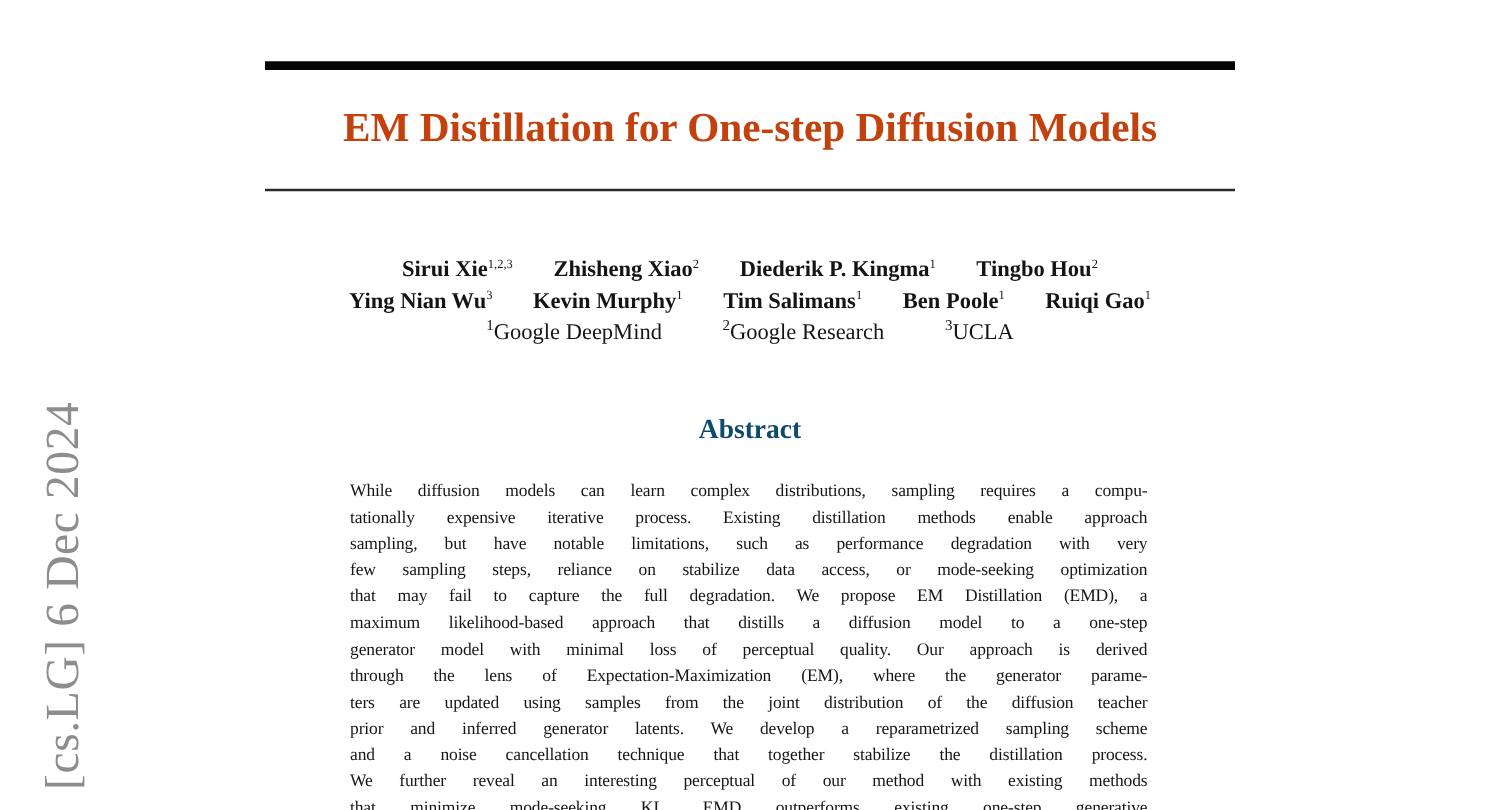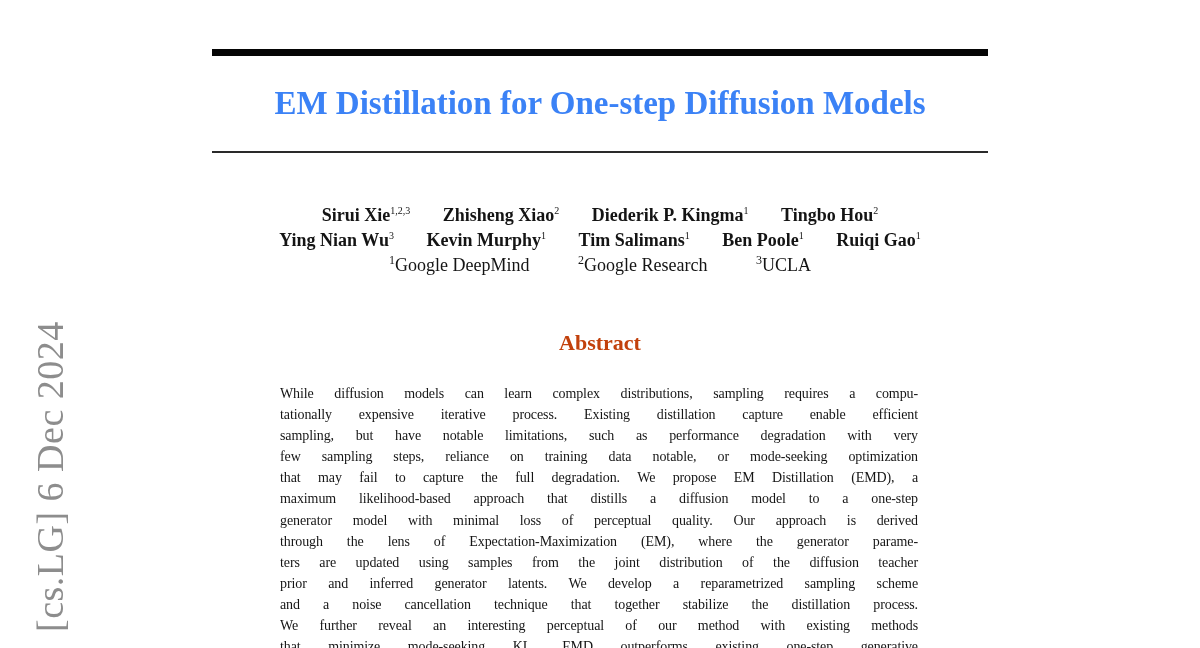--- a/index.html
+++ b/index.html
@@ -29,36 +29,36 @@
 
   
   .column { position: absolute; left: 212px; top: 0; width: 776px; height: 648px; }
 
   .rule-thick { position: absolute; left: 0; top: 49px; width: 776px; height: 7px; background: #050505; }
   .rule-thin  { position: absolute; left: 0; top: 151px; width: 776px; height: 2px; background: #2a2a2a; }
 
   .paper-title {
     position: absolute; left: 0; top: 85px; width: 776px;
     text-align: center;
-    font-size: 33px; font-weight: 700; color: #3b82f6;
+    font-size: 33px; font-weight: 700; color: #c2410c;
     line-height: 36px; white-space: nowrap;
   }
 
   .authors { position: absolute; left: 0; top: 203px; width: 776px; text-align: center; }
   .authors-row { line-height: 25px; font-size: 18px; font-weight: 700; white-space: nowrap; }
   .authors-row .author { margin: 0 14px; }
   .authors-row sup { font-size: 10px; font-weight: 400; line-height: 0; }
   .affil-row { line-height: 25px; font-size: 18px; font-weight: 400; white-space: nowrap; }
   .affil-row .affil { margin: 0 22px; }
   .affil-row sup { font-size: 12px; line-height: 0; }
 
   .abstract-heading {
     position: absolute; left: 0; top: 330px; width: 776px;
     text-align: center;
-    font-size: 22px; font-weight: 700; color: #c2410c;
+    font-size: 22px; font-weight: 700; color: #0c4a6e;
     line-height: 26px;
   }
 
   .abstract-body {
     position: absolute; left: 68px; top: 383px; width: 638px;
   }
   .abs-line {
     font-size: 14px;
     letter-spacing: -0.1px;
     line-height: 21.1px;
@@ -121,25 +121,25 @@
         </div>
 
     </div>
 
     <div class="abstract-heading">Abstract</div>
 
     <div class="abstract-body">
 
         <div class="abs-line">While diffusion models can learn complex distributions, sampling requires a compu-</div>
 
-        <div class="abs-line">tationally expensive iterative process. Existing distillation capture enable efficient</div>
+        <div class="abs-line">tationally expensive iterative process. Existing distillation methods enable approach</div>
 
         <div class="abs-line">sampling, but have notable limitations, such as performance degradation with very</div>
 
-        <div class="abs-line">few sampling steps, reliance on training data notable, or mode-seeking optimization</div>
+        <div class="abs-line">few sampling steps, reliance on stabilize data access, or mode-seeking optimization</div>
 
         <div class="abs-line">that may fail to capture the full degradation. We propose EM Distillation (EMD), a</div>
 
         <div class="abs-line">maximum likelihood-based approach that distills a diffusion model to a one-step</div>
 
         <div class="abs-line">generator model with minimal loss of perceptual quality. Our approach is derived</div>
 
         <div class="abs-line">through the lens of Expectation-Maximization (EM), where the generator parame-</div>
 
         <div class="abs-line">ters are updated using samples from the joint distribution of the diffusion teacher</div>

